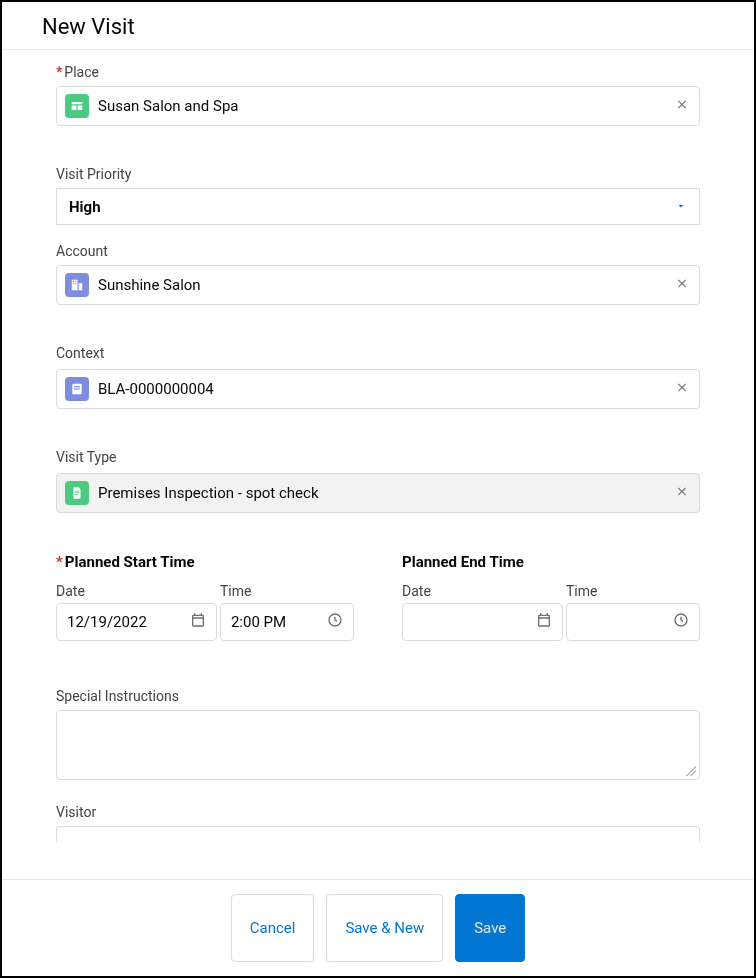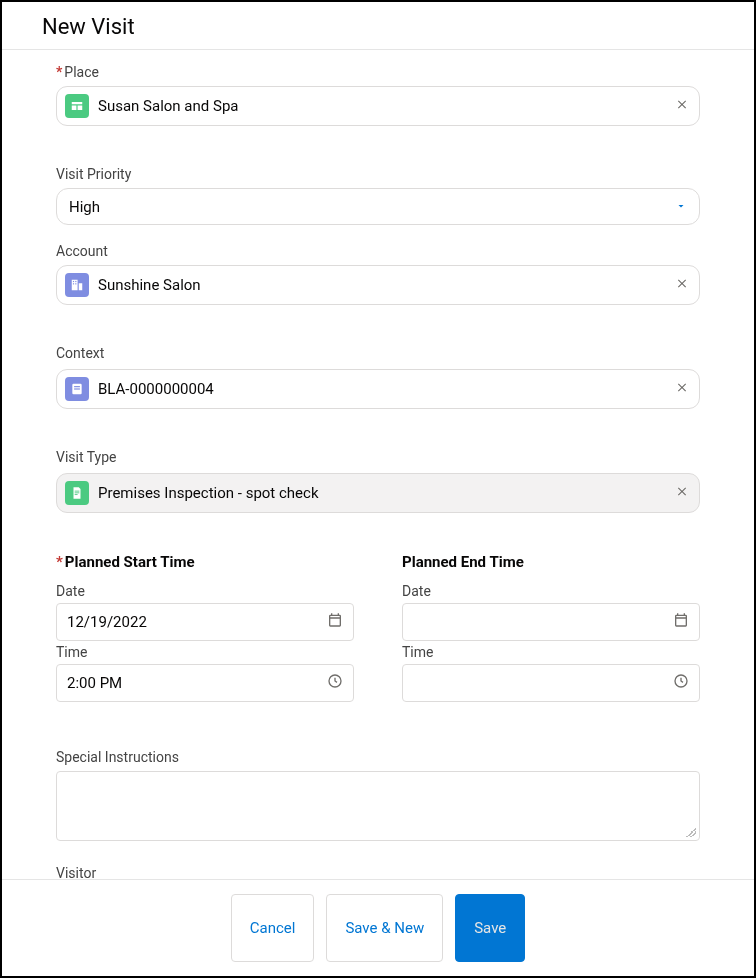--- a/index.html
+++ b/index.html
@@ -39,21 +39,21 @@
       margin-bottom: 6px;
       display: block;
     }
     .required-star {
       color: #c23934;
       font-weight: bold;
       margin-right: 2px;
     }
     .lookup-pill {
       border: 1px solid #dddbda;
-      border-radius: 11px;
+      border-radius: 4px;
       padding: 7px 8px;
       display: flex;
       align-items: center;
       gap: 9px;
       position: relative;
       background: #fff;
     }
     .lookup-pill.readonly {
       background: #f3f2f2;
     }
@@ -74,41 +74,42 @@
     .close-icon {
       position: absolute;
       right: 10px;
       top: 50%;
       transform: translateY(-50%);
       cursor: pointer;
       color: #706e6b;
     }
     .select-control {
       border: 1px solid #dddbda;
-      border-radius: 12px;
+      border-radius: 0;
       padding: 8px 12px;
       display: flex;
       align-items: center;
       justify-content: space-between;
       background: #fff;
+      font-weight: bold;
     }
     .select-value { font-size: 15px; color: #080707; }
     .caret-down { color: #0176d3; }
     .section-heading {
       font-size: 15px;
       font-weight: 700;
       color: #080707;
       margin-bottom: 12px;
     }
     .row-two {
       display: flex;
       gap: 48px;
     }
     .col-half { flex: 1; }
-    .dt-row { display: flex; gap: 3px; flex-direction: column; }
+    .dt-row { display: flex; gap: 3px; }
     .sublabel { font-size: 14px; color: #444; margin-bottom: 4px; display: block; }
     .dt-input-wrap {
       border: 1px solid #dddbda;
       border-radius: 4px;
       padding: 8px 10px;
       display: flex;
       align-items: center;
       justify-content: space-between;
       background: #fff;
       min-width: 0;

